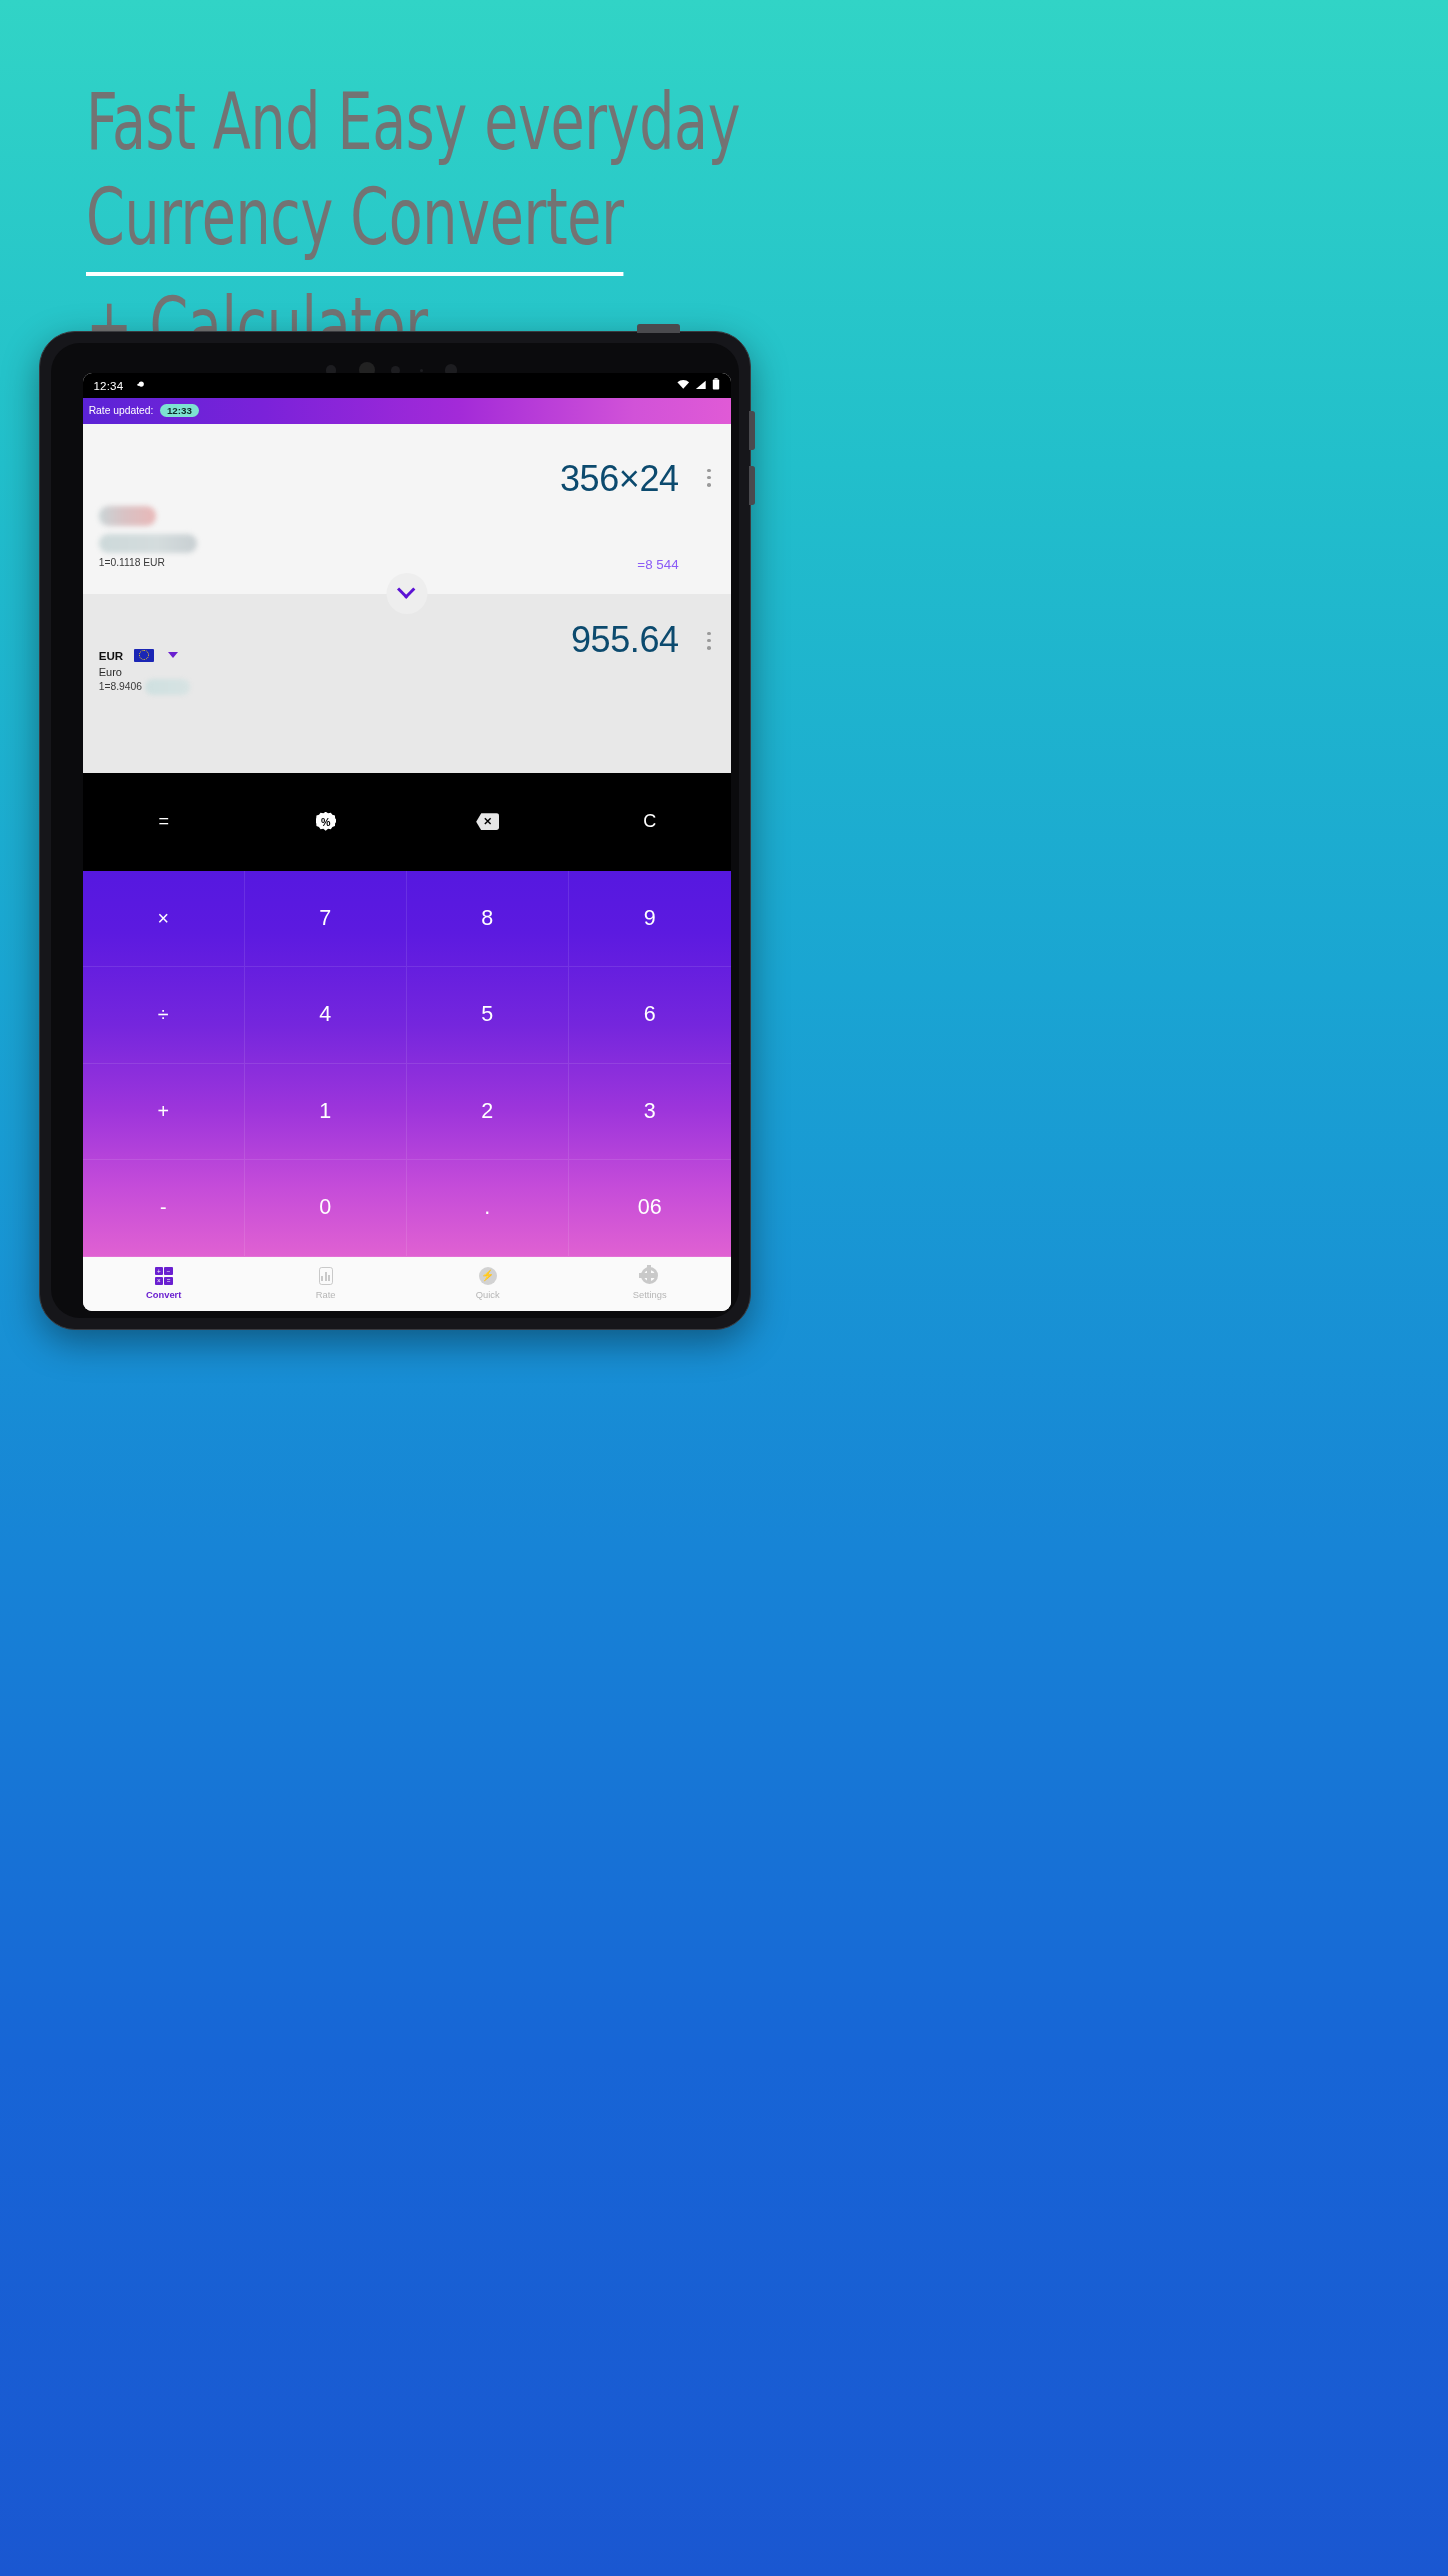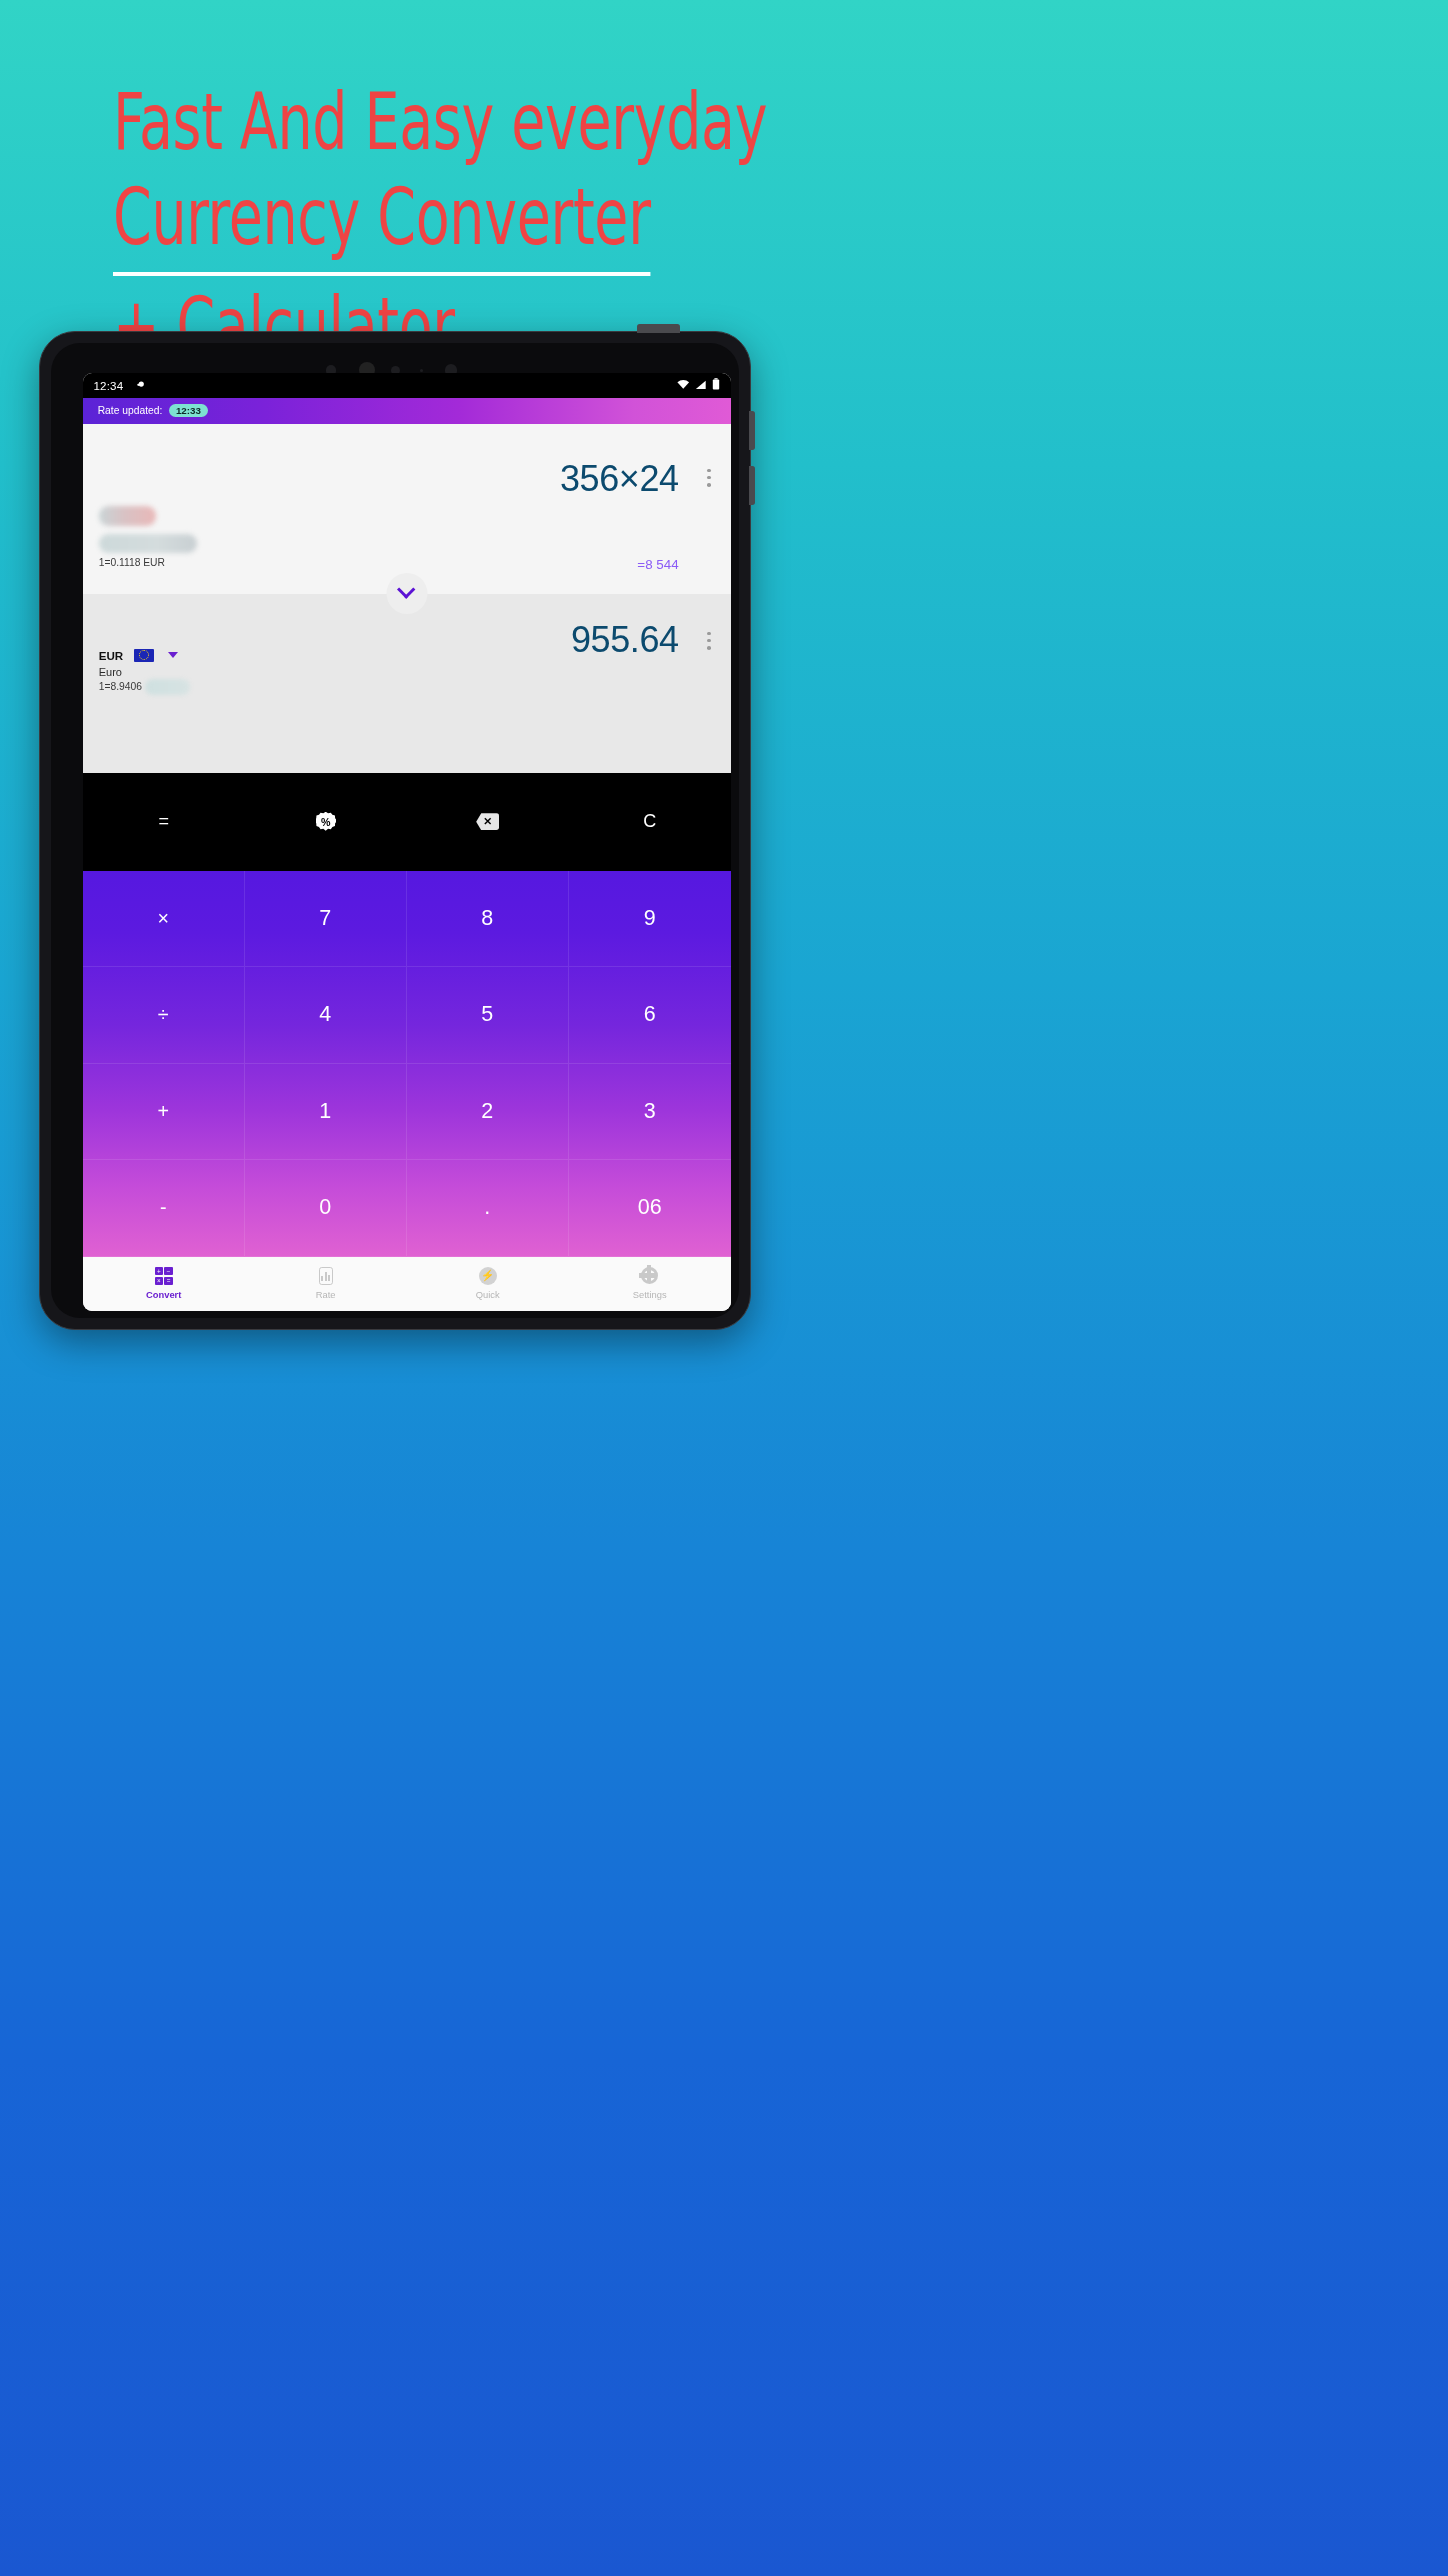--- a/index.html
+++ b/index.html
@@ -6,24 +6,23 @@
   html,body { width:1448px; height:2576px; overflow:hidden; }
   body {
     font-family:"Liberation Sans", sans-serif;
     background:linear-gradient(180deg,#31d4c6 0%, #22bfcb 18%, #1aa5d2 38%, #1784d6 60%, #1765d6 80%, #1a57d1 100%);
     position:relative;
   }
 
   
   .headline {
     position:absolute; left:86px; top:75px; width:1073px;
-    color:#ef4444;
+    color:#737373;
     font-family:"DejaVu Sans Condensed","Liberation Sans", sans-serif;
     font-stretch:condensed;
-    margin-left:27px;
   }
   .hl-line {
     font-size:79px; line-height:95px; font-weight:400;
     letter-spacing:-0.4px;
     white-space:nowrap;
     transform:scaleX(0.78); transform-origin:left center;
   }
   .hl-line.underlined { position:relative; }
   .hl-line.underlined .u-wrap {
     border-bottom:4.5px solid #ffffff; padding-bottom:9px;
@@ -70,21 +69,21 @@
   }
   .sb-time { font-weight:400; letter-spacing:0.2px; }
   .sb-icon-left { margin-left:10.7px; display:flex; align-items:center; gap:1.8px; }
   .sb-spacer { flex:1; }
   .sb-right { display:flex; align-items:center; gap:5.4px; }
 
   
   .appbar {
     flex:0 0 auto; height:26px;
     background:linear-gradient(90deg,#5b23d6 0%, #7b22d9 28%, #a32ad8 58%, #d152d8 85%, #e05ad6 100%);
-    display:flex; align-items:center; padding:0 15px;
+    display:flex; align-items:center; padding:0 6px;
     color:#fff; font-size:10.3px;
   }
   .rate-badge {
     margin-left:6.3px; background:#7de2d1; color:#0c2b27;
     border-radius:8px; padding:1.3px 7.2px; font-size:9.8px; font-weight:700;
   }
 
   
   .panel { position:relative; padding:0 16px; }
   .panel-top { flex:0 0 auto; height:170px; background:#f5f5f5; }

